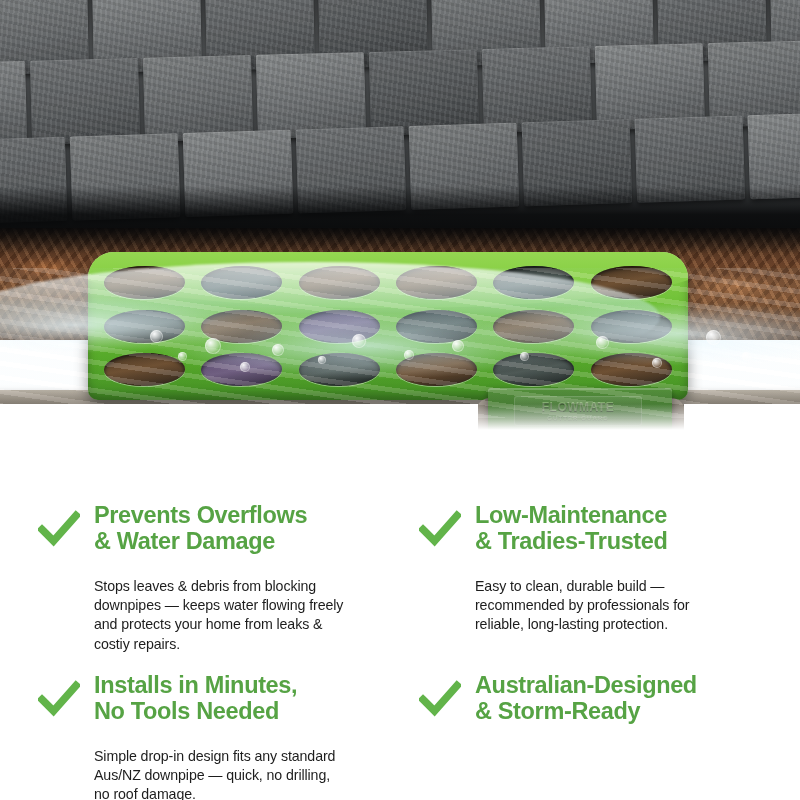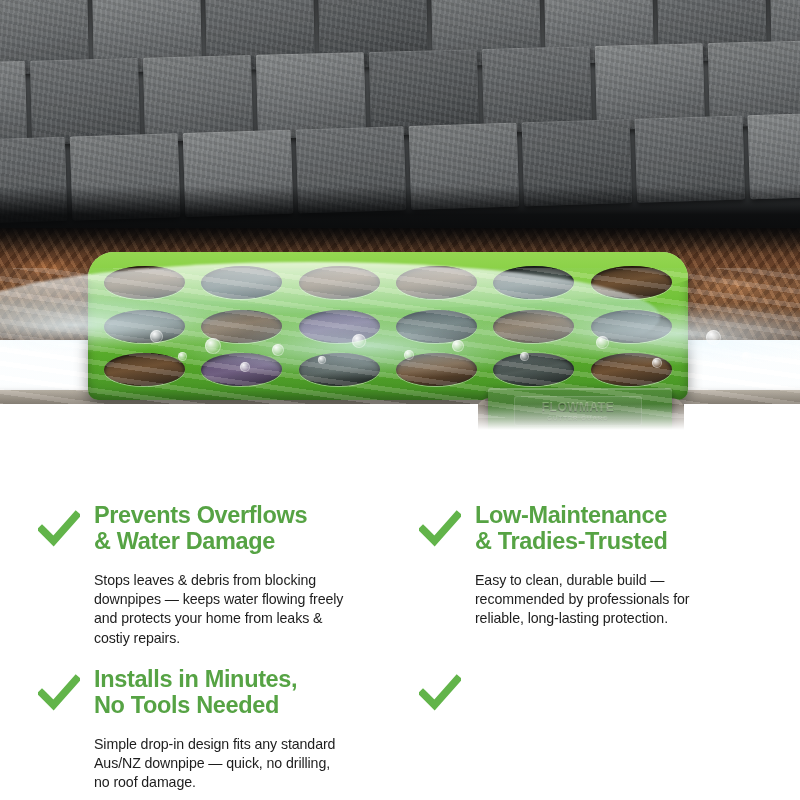--- a/index.html
+++ b/index.html
@@ -295,21 +295,21 @@
     margin: 0;
     font-family: "Liberation Sans", sans-serif;
     font-size: 23.5px;
     font-weight: 700;
     line-height: 1.12;
     letter-spacing: -.35px;
     color: #56a344;
     white-space: pre-line;
   }
   .feature-desc {
-    margin: 16px 0 0 0;
+    margin: 22px 0 0 0;
     font-family: "Liberation Sans", sans-serif;
     font-size: 14.2px;
     font-weight: 400;
     line-height: 1.36;
     letter-spacing: -.1px;
     color: #1d1d1d;
     white-space: pre-line;
   }
 </style>
 </head>
@@ -456,17 +456,19 @@
 Aus/NZ downpipe — quick, no drilling,
 no roof damage.</p>
       </div>
     </div>
 
     <div class="feature">
       <svg class="check-icon" viewBox="0 0 42 42" aria-hidden="true">
         <path d="M4 21.5 L15.5 33 L38 7.5" fill="none" stroke="#62b44a" stroke-width="7.6" stroke-linecap="square" stroke-linejoin="miter"></path>
       </svg>
       <div class="feature-text">
+        <h3 class="feature-title">Australian-Designed
+&amp; Storm-Ready</h3>
       </div>
     </div>
 
   </div>
 </div>
 
 </body></html>

